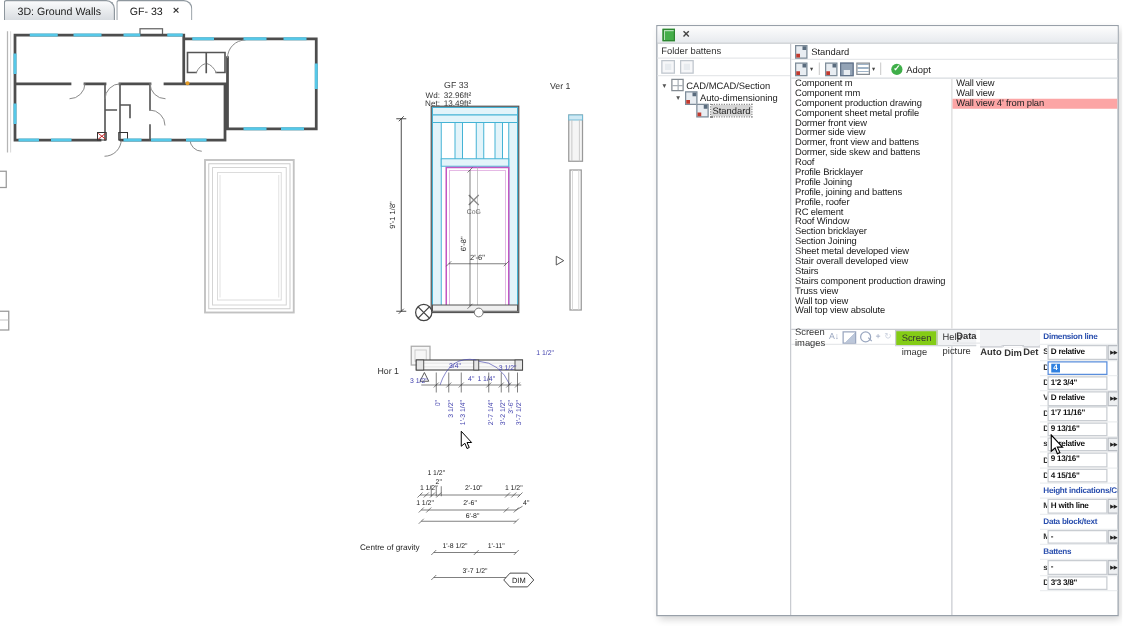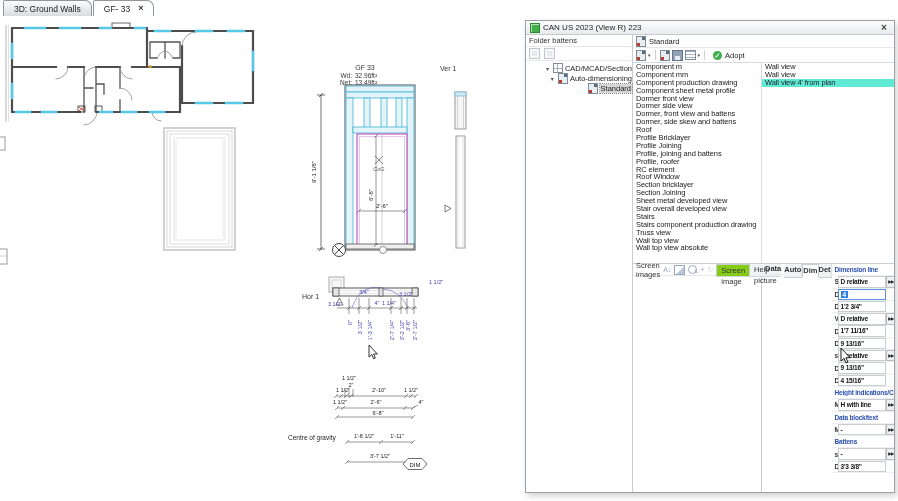--- a/index.html
+++ b/index.html
@@ -24,56 +24,56 @@
             display:flex;align-items:center;padding:0 4px;gap:3px;}
   .app-icon{width:8px;height:8px;background:#45ae4a;border:1px solid #2d8531;box-shadow:inset 1px 1px 0 rgba(255,255,255,.6);}
   .titlebar .title{flex:1;font-size:8px;color:#222;white-space:nowrap;}
   .titlebar .close{width:12px;text-align:center;font-size:10px;font-weight:bold;color:#444;line-height:12px;}
 
   .dialog-body{display:flex;height:457px;}
   .left-pane{width:106px;border-right:1px solid #c9ccd1;display:flex;flex-direction:column;}
   .pane-label{height:11px;line-height:11px;padding:0 3px;border-bottom:1px solid #e6e8ea;color:#333;}
   .pane-toolbar{height:13px;border-bottom:1px solid #e6e8ea;display:flex;align-items:center;gap:4px;padding:0 3px;}
   .tree{flex:1;padding-top:2px;}
-  .tnode{height:10px;display:flex;align-items:center;gap:2px;white-space:nowrap;font-size:7.5px;justify-content:flex-end;}
+  .tnode{height:10px;display:flex;align-items:center;gap:2px;white-space:nowrap;font-size:7.5px;}
   .tnode .arrow{width:7px;font-size:6px;color:#555;text-align:center;}
   .tnode.lvl0{padding-left:2px;}
   .tnode.lvl1{padding-left:13px;}
   .tnode.lvl2{padding-left:31px;}
   .tnode.selected .tlabel{background:#d5d5d5;outline:1px dotted #8a8a8a;padding:0 1px;}
 
   .right-pane{flex:1;display:flex;flex-direction:column;min-width:0;}
   .combo-row{height:12px;border-bottom:1px solid #e6e8ea;display:flex;align-items:center;gap:3px;padding:0 3px;}
   .main-toolbar{height:14px;border-bottom:1px solid #d8dbdf;display:flex;align-items:center;gap:2px;padding:0 3px;}
   .sep{width:1px;height:10px;background:#d2d2d2;margin:0 2px;}
   .dd{font-size:5px;color:#444;}
   .adopt{display:flex;align-items:center;gap:3px;padding:0 4px;}
   .adopt-ic{width:9px;height:9px;border-radius:50%;background:#3fae49;color:#fff;font-size:7px;line-height:9px;text-align:center;font-weight:bold;}
   .adopt-lb{font-size:7.5px;color:#222;}
 
   .list-area{flex:1;display:flex;border-bottom:1px solid #c9ccd1;overflow:hidden;}
   .list-left{width:128px;}
   .list-right{flex:1;border-left:1px solid #dcdcdc;min-width:0;}
   .li{height:7.9px;line-height:7.9px;padding:0 3px;font-size:7.5px;letter-spacing:-0.1px;white-space:nowrap;overflow:hidden;}
-  .li.selected{background:#5eead4;}
+  .li.selected{background:#fca5a5;}
 
   .bottom-area{height:228px;display:flex;}
   .screen-images{width:128px;border-right:1px solid #c9ccd1;display:flex;flex-direction:row;}
   .si-header{height:11px;display:flex;align-items:center;gap:3px;padding:0 3px;border-bottom:1px solid #e6e8ea;}
   .si-title{font-size:7.5px;color:#333;}
   .gic{color:#9aa7c0;font-size:7px;line-height:8px;}
   .si-tabs{height:12px;display:flex;background:#f1f2f4;border-bottom:1px solid #d2d5d9;}
   .si-tab{padding:0 4px;line-height:11px;font-size:7.5px;color:#333;}
   .si-tab.active{background:#84cc16;border:1px solid #c9ccd1;border-bottom:none;}
   .si-body{flex:1;background:#fff;}
 
   .data-panel{flex:1;display:flex;flex-direction:row;min-width:0;font-weight:bold;}
   .dp-header{height:10px;line-height:10px;padding:0 3px;border-bottom:1px solid #e6e8ea;color:#333;}
   .dp-tabs{height:13px;display:flex;background:#f1f2f4;border-bottom:1px solid #c9ccd1;}
-  .dp-tab{flex:1;text-align:left;line-height:12px;font-size:7.5px;color:#333;border-right:1px solid #dde0e3;}
+  .dp-tab{flex:1;text-align:left;line-height:12px;font-size:7.5px;color:#333;border-right:1px solid #dde0e3;margin-top:12px;}
   .dp-tab.active{background:#fff;border:1px solid #c9ccd1;border-bottom:1px solid #fff;margin-bottom:-1px;}
   .dp-rows{flex:1;overflow:hidden;}
   .drow{height:11.3px;display:flex;align-items:center;border-bottom:1px solid #eceef0;font-size:6.5px;letter-spacing:-0.2px;}
   .drow .lbl{flex:1;padding:0 3px;white-space:nowrap;overflow:hidden;color:#333;}
   .drow.section .lbl{color:#2a4fae;}
   .drow .val{width:42px;height:9.5px;line-height:9.5px;border:1px solid #c9cdd2;background:#fff;padding:0 2px;white-space:nowrap;overflow:hidden;color:#111;flex:none;}
   .drow .val.input{border-color:#5a8edc;}
   .drow .val .sel{background:#2f80e0;color:#fff;padding:0 2px;}
   .drow .btn{width:9px;height:9.5px;border:1px solid #b9bdc3;background:#eef0f2;font-size:4px;line-height:9px;text-align:center;color:#222;flex:none;margin-right:1px;}
   .drow .btn.hiddenb{visibility:hidden;}
@@ -294,21 +294,20 @@
     </g>
 
     <g transform="translate(369,345)">
       <path d="M0,0 L0,12 L2.9,9.6 L4.6,13.8 L6.4,13 L4.6,9 L8.3,9 Z" fill="#fff" stroke="#000" stroke-width="0.8"></path>
     </g>
   </svg>
 
   <div class="dialog">
     <div class="titlebar">
       <span class="app-icon"></span>
-      <span class="title">CAN US 2023 (View R) 223</span>
       <span class="close">×</span>
     </div>
     <div class="dialog-body">
 
       <div class="left-pane">
         <div class="pane-label">Folder battens</div>
         <div class="pane-toolbar">
           <span class="ic ic-layers"></span>
           <span class="ic ic-layers"></span>
         </div>

